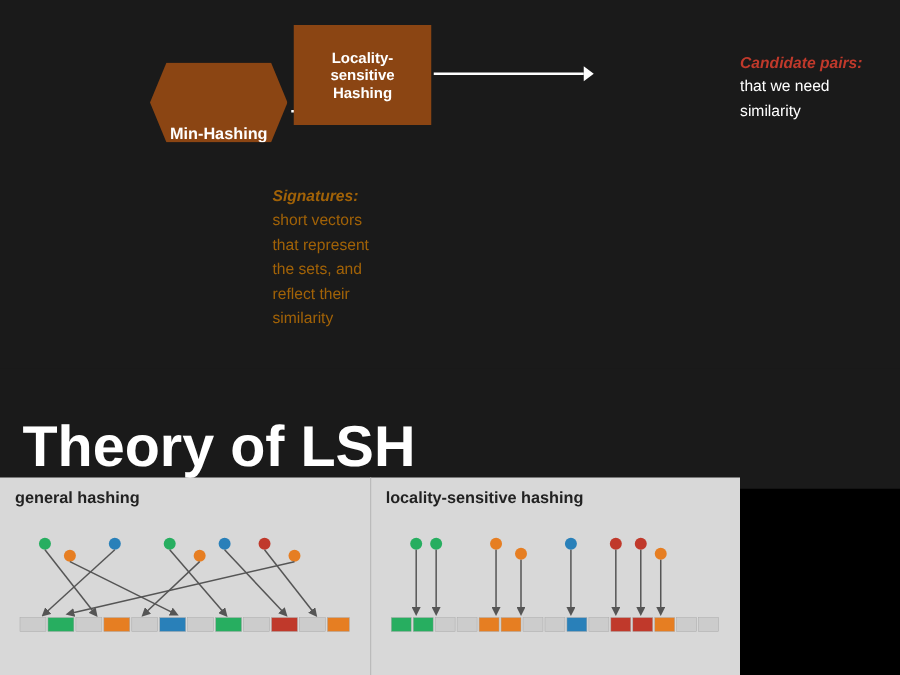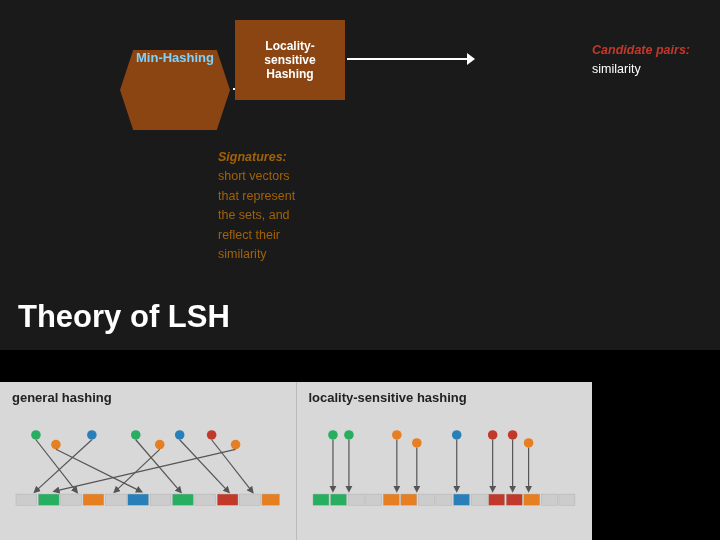--- a/index.html
+++ b/index.html
@@ -23,21 +23,21 @@
       justify-content: center;
     }
 
   </style>
 </head>
 <body>
 
 <div class="top-section">
 
   <div style="position:absolute; left:120px; top:50px;">
-    <div style="width:110px; height:80px; background:#8B4513; display:flex; align-items:flex-start; justify-content:center; color:#7dd3fc; font-size:13px; font-weight:bold; text-align:center; clip-path: polygon(0% 50%, 12% 0%, 88% 0%, 100% 50%, 88% 100%, 12% 100%);">
+    <div style="width:110px; height:64px; background:#8B4513; display:flex; align-items:flex-end; justify-content:center; color:#ffffff; font-size:13px; font-weight:bold; text-align:center; clip-path: polygon(0% 50%, 12% 0%, 88% 0%, 100% 50%, 88% 100%, 12% 100%);">
       <span>Min-Hashing</span>
     </div>
   </div>
 
   <div style="position:absolute; left:233px; top:88px; width:50px; height:2px; background:white;">
     <div style="position:absolute; right:-8px; top:50%; transform:translateY(-50%); width:0; height:0; border-top:6px solid transparent; border-bottom:6px solid transparent; border-left:8px solid white;"></div>
   </div>
 
   <div style="position:absolute; left:287px; top:62px; width:2px; height:28px; background:white;">
     <div style="position:absolute; top:-8px; left:50%; transform:translateX(-50%); width:0; height:0; border-left:6px solid transparent; border-right:6px solid transparent; border-bottom:8px solid white;"></div>
@@ -48,38 +48,39 @@
   </div>
 
   <div style="position:absolute; left:347px; top:58px; width:120px; height:2px; background:white;">
     <div style="position:absolute; right:-8px; top:50%; transform:translateY(-50%); width:0; height:0; border-top:6px solid transparent; border-bottom:6px solid transparent; border-left:8px solid white;"></div>
   </div>
 
   <div style="position:absolute; right:30px; top:25px; color:white; font-size:12.5px; line-height:1.55; max-width:165px;margin-top:16px;">
     <div style="color:#c0392b; font-weight:bold; font-style:italic;">
       <span>Candidate pairs:</span>
     </div>
+    <div>that we need</div>
     <div>similarity</div>
   </div>
 
   <div style="position:absolute; left:218px; top:148px; color:#a16207; font-size:12.5px; line-height:1.55;">
     <div style="font-weight:bold; font-style:italic;">
       <span>Signatures:</span>
     </div>
     <div>short vectors</div>
     <div>that represent</div>
     <div>the sets, and</div>
     <div>reflect their</div>
     <div>similarity</div>
   </div>
 
 </div>
 
 <div style="position:absolute; top:295px; left:0; width:720px; background:#1a1a1a; padding:5px 18px 8px 18px;">
-  <div style="color:white; font-size:31px; font-weight:bold; line-height:1.1;">
+  <div style="color:white; font-size:46px; font-weight:bold; line-height:1.1;margin-top:32px;">
     <span>Theory of LSH</span>
   </div>
 </div>
 
 <div style="position:absolute; bottom:0; left:0; width:592px; height:158px; background:#d8d8d8; display:flex;">
 
   <div style="flex:1; padding:8px 12px; position:relative; border-right:1px solid #bbb;">
     <div style="font-size:13px; font-weight:bold; color:#222; margin-bottom:4px;">
       <span>general hashing</span>
     </div>

